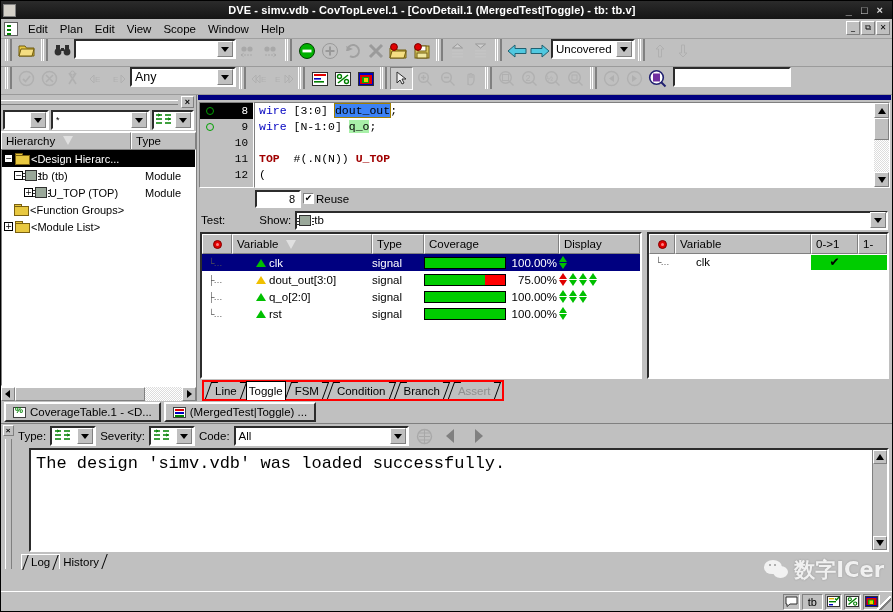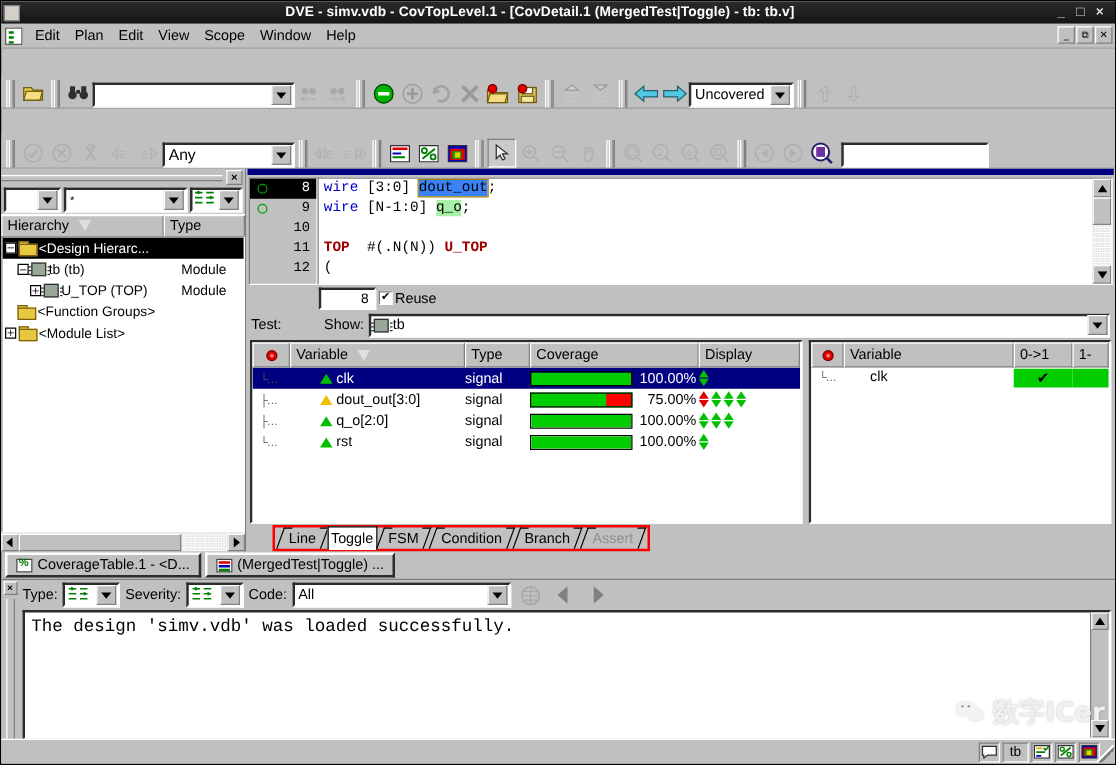--- a/index.html
+++ b/index.html
@@ -74,24 +74,23 @@
     background: #c0c0c0;
     border: 1px solid; border-color: #fff #808080 #808080 #fff;
     font-size: 8px; line-height: 12px; text-align: center;
     color: #000; font-family: "DejaVu Sans", sans-serif;
   }
 
   
   .toolbar-row {
     height: 28px;
     background: #c0c0c0;
-    display: flex; align-items: flex-end;
+    display: flex; align-items: flex-start;
     border-bottom: 1px solid #9b9b9b;
     padding-left: 1px;
-    margin-top: 20px;
   }
   .tb-grip {
     width: 7px; height: 22px;
     margin: 0 3px;
     border-left: 1px solid #fff;
     border-right: 1px solid #808080;
     flex: 0 0 auto;
   }
   .tb-grip::after {
     content: ""; display:block; height:22px; width:2px; margin-left:1px;
@@ -310,21 +309,21 @@
   .diam::before{content:"";position:absolute;left:0;top:0;width:0;height:0;
     border-left:4.5px solid transparent;border-right:4.5px solid transparent;border-bottom:6px solid #00c000;}
   .diam::after{content:"";position:absolute;left:0;bottom:0;width:0;height:0;
     border-left:4.5px solid transparent;border-right:4.5px solid transparent;border-top:6px solid #00c000;}
   .diam.red::before{border-bottom-color:#e00000;}
   .diam.red::after{border-top-color:#e00000;}
   .greencell{ background:#00cc00; height:15px; display:flex;align-items:center;justify-content:center;
      font-size:12px; color:#000;}
 
   
-  .covtabs-wrap { height:22px; padding:0 21px; display:flex; align-items:flex-end;text-align:right;}
+  .covtabs-wrap { height:22px; padding:0 5px; display:flex; align-items:flex-end;text-align:right;}
   .covtabs {
     border:2px solid #ff0000; height:21px; display:flex; align-items:center;
     padding:0 2px; background:#c0c0c0; flex:0 0 auto;
   }
   .ctab {
     height:17px; display:flex; align-items:center; font-size:11.5px;
     padding:0 2px; position:relative; color:#000;
   }
   .ctab .slash-l, .ctab .slash-r {
     width:7px; height:17px; flex:0 0 auto;
@@ -350,23 +349,23 @@
 
   
   .logpanel { display:flex; height:146px; background:#c0c0c0; border-top:1px solid #808080;}
   .log-left { width:14px; display:flex; flex-direction:column; align-items:center; padding-top:1px;}
   .log-left .xbtn2{width:11px;height:11px;background:#c0c0c0;border:1px solid;border-color:#fff #808080 #808080 #fff;
     font-size:8px;line-height:9px;text-align:center;font-weight:bold;}
   .log-left .grip2{flex:1;width:7px;margin-top:3px;border-left:1px solid #fff;border-right:1px solid #808080;}
   .log-main{flex:1; display:flex; flex-direction:column;}
   .logbar{height:24px;display:flex;align-items:center;gap:4px;padding:2px 3px;}
   .logtext{
-    flex:1; background:#fff; margin:0 3px 0 3px;
+    flex:1; background:#fff; margin:0 3px 0 14px;
     border:2px inset;border-color:#808080 #fff #fff #808080;
-    font-family:"Liberation Mono","DejaVu Sans Mono",monospace; font-size:14px;
+    font-family:"Liberation Mono","DejaVu Sans Mono",monospace; font-size:17px;
     padding:4px 0 0 5px; position:relative; overflow:hidden;
   }
   .logtext .lscroll{position:absolute;right:0;top:0;bottom:0;width:15px;background:#c0c0c0;
      border-left:1px solid #808080; display:flex;flex-direction:column;}
   .logtabs{height:17px;display:flex;align-items:flex-end;padding-left:6px;}
   .ltab{height:15px;display:flex;align-items:center;font-size:11.5px;padding:0 3px;}
   .ltab.active{background:#c0c0c0;border:1px solid #fff;border-bottom:none;}
   .cmdrow{height:21px;display:flex;align-items:center;padding:0 3px 1px 6px;gap:0;}
   .cmdlbl{width:78px;height:19px;background:#c0c0c0;
     border:2px outset;border-color:#fff #808080 #808080 #fff;

